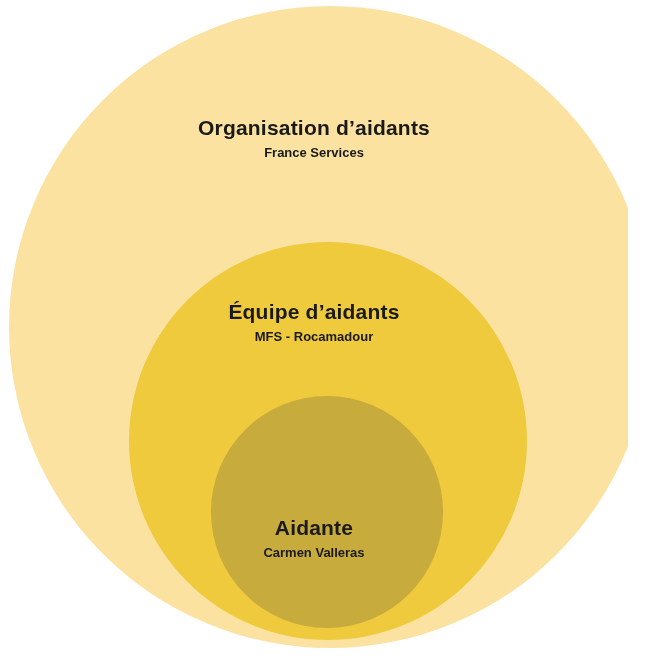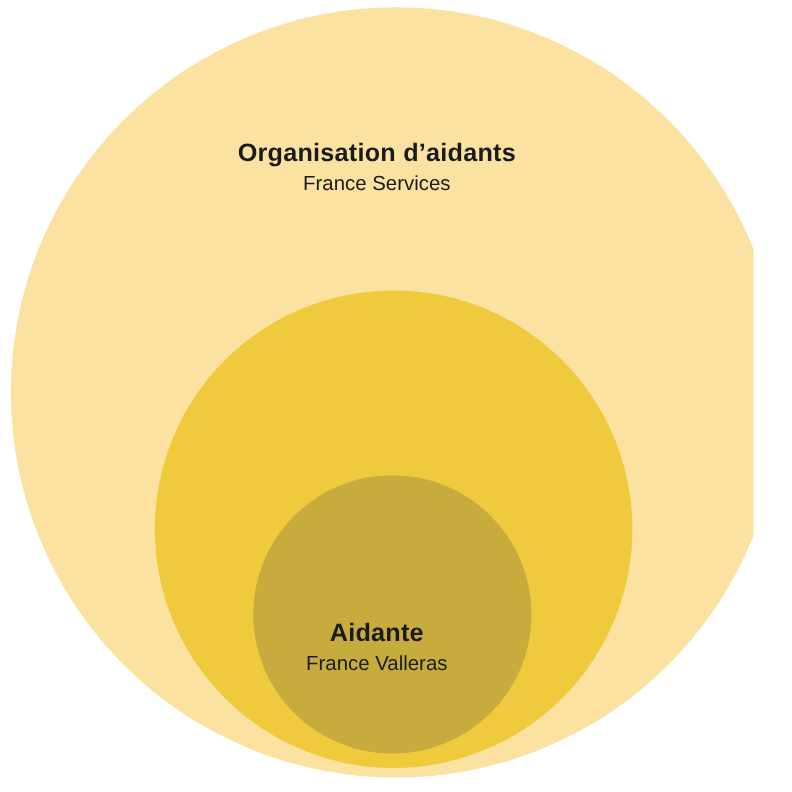--- a/index.html
+++ b/index.html
@@ -44,23 +44,23 @@
     text-align: center;
     color: #1a1a1a;
   }
   .label-group .title {
     font-size: 21px;
     line-height: 26px;
     font-weight: 700;
     letter-spacing: 0.2px;
   }
   .label-group .subtitle {
-    font-size: 17px;
+    font-size: 13px;
     line-height: 24px;
-    font-weight: 400;
+    font-weight: 700;
   }
   .label-organisation { top: 115px; }
   .label-equipe       { top: 299px; }
   .label-aidante      { top: 503px; margin-top: 12px; }
 </style>
 </head>
 <body>
 
 <div class="canvas">
 
@@ -68,19 +68,23 @@
 
   <div class="circle circle-middle" style="background-color: rgb(238, 202, 60);"></div>
 
   <div class="circle circle-inner" style="background-color: rgb(199, 171, 61);"></div>
 
   <div class="label-group label-organisation">
     <div class="title">Organisation d’aidants</div>
     <div class="subtitle">France Services</div>
   </div>
 
+  <div class="label-group label-equipe">
+    <div class="title">Équipe d’aidants</div>
+    <div class="subtitle">MFS - Rocamadour</div>
+  </div>
 
   <div class="label-group label-aidante">
     <div class="title">Aidante</div>
-    <div class="subtitle">France Valleras</div>
+    <div class="subtitle">Carmen Valleras</div>
   </div>
 
 </div>
 
 </body></html>

